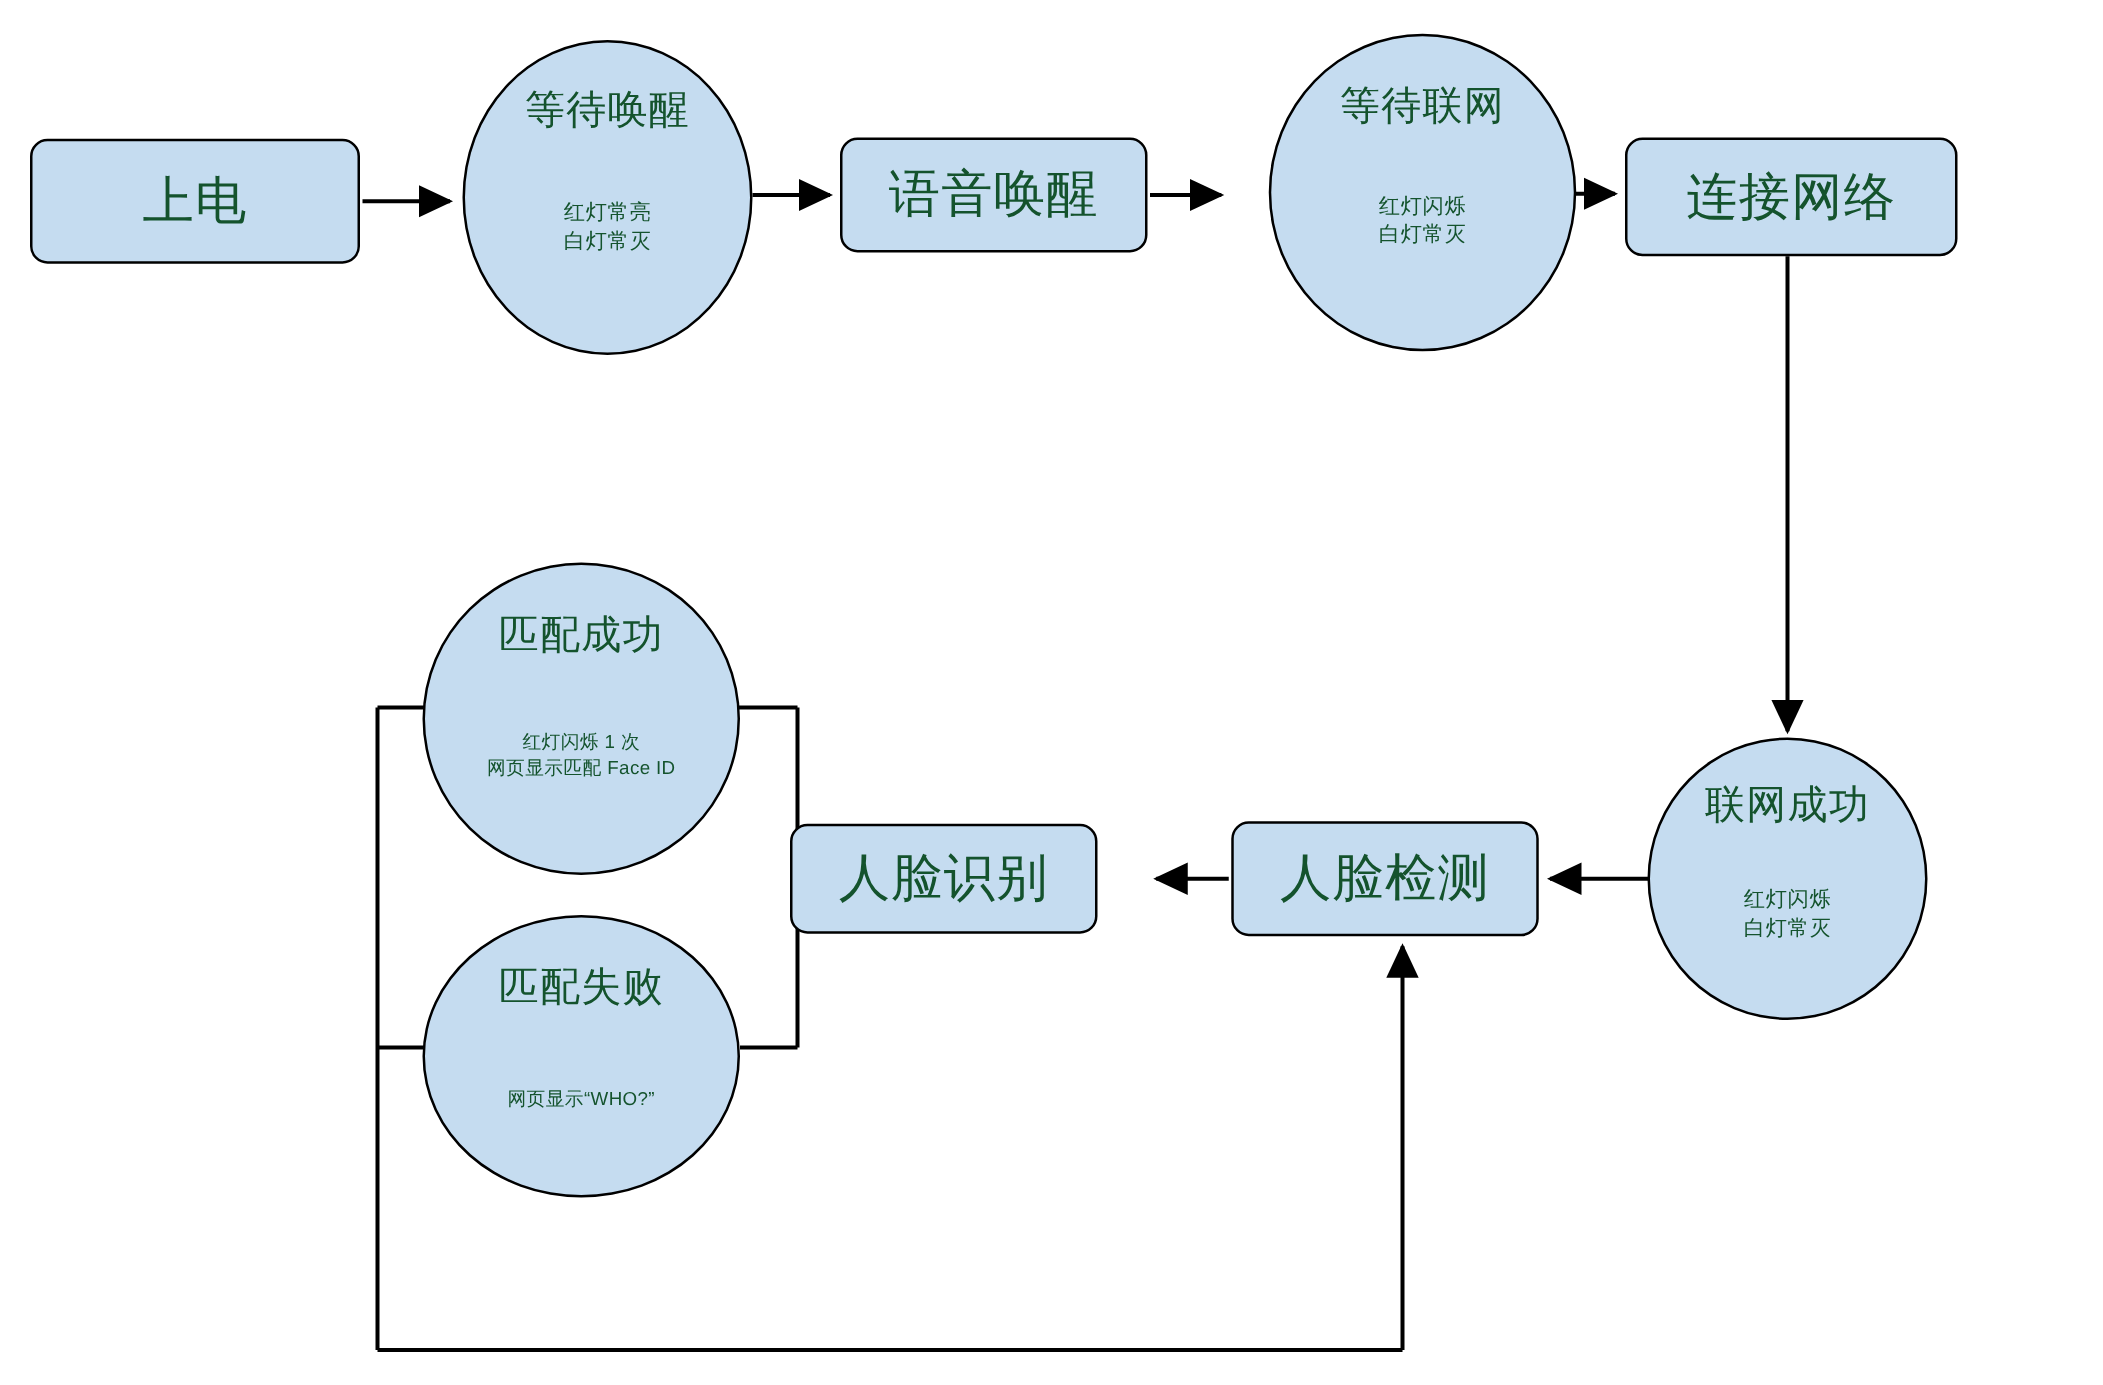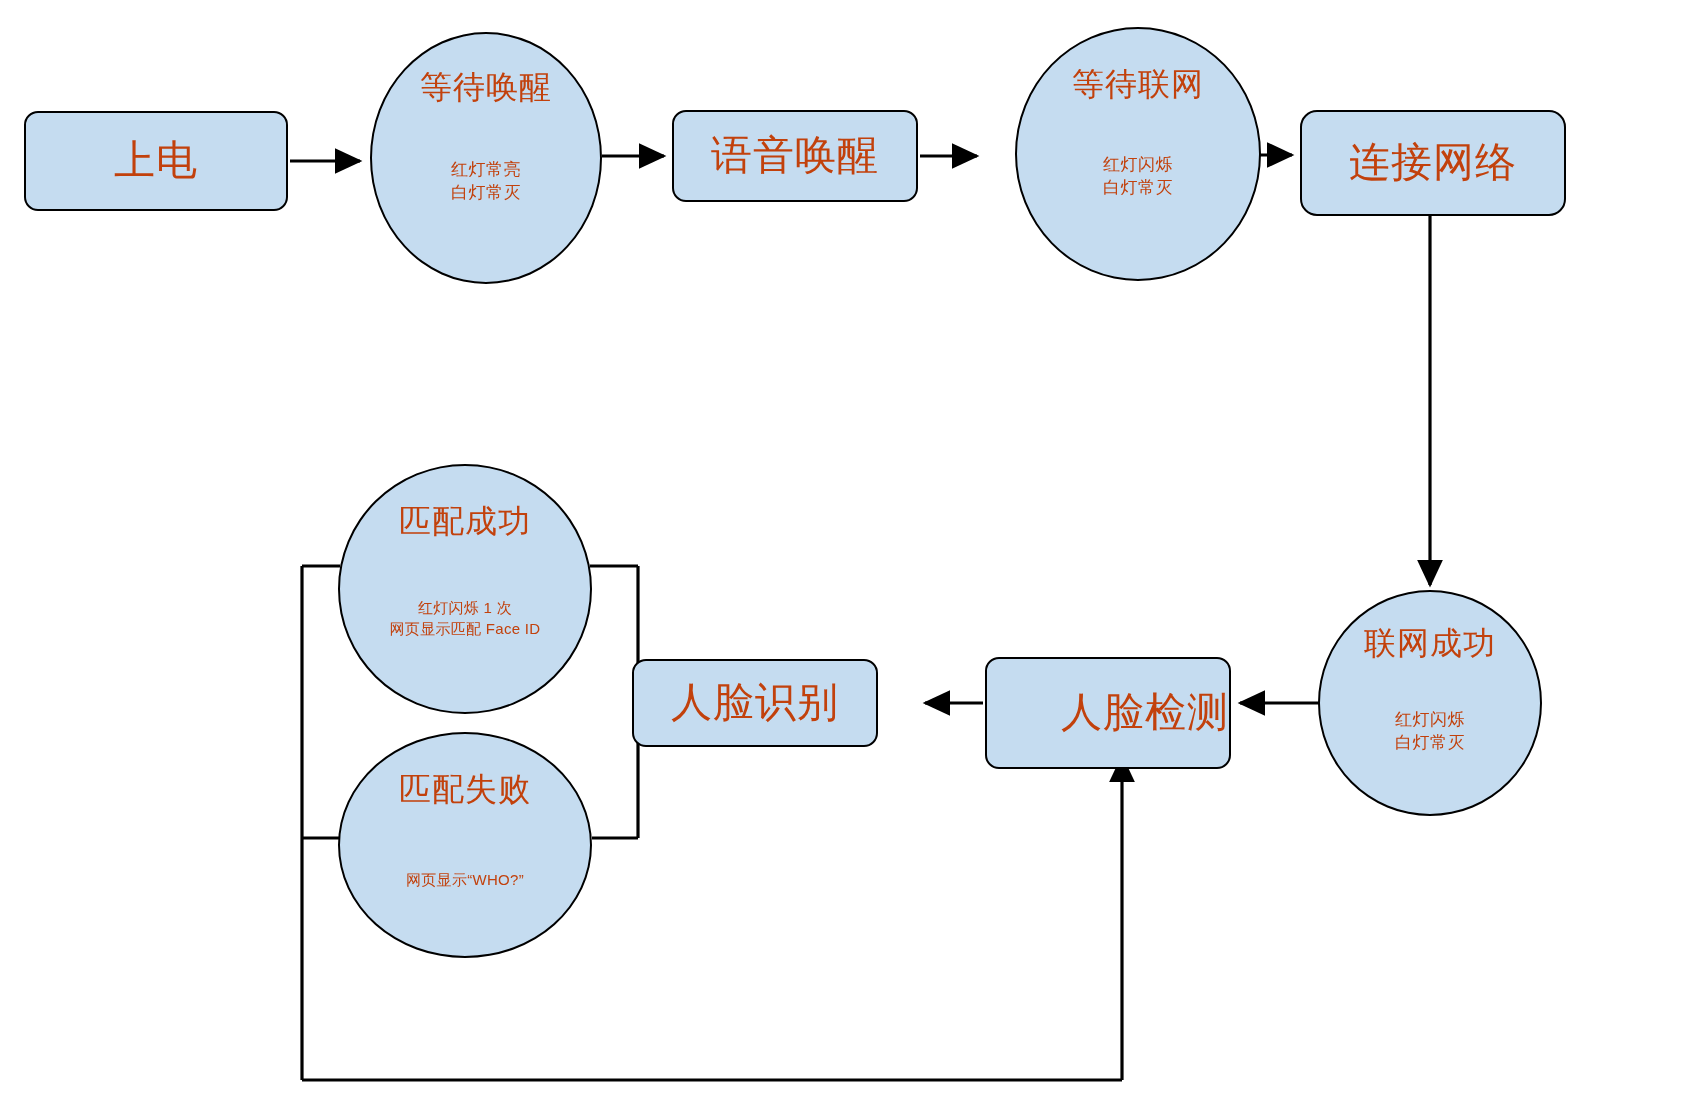--- a/index.html
+++ b/index.html
@@ -1,20 +1,20 @@
 <!DOCTYPE html>
 <html><head>
 <meta charset="utf-8">
 <style>
   html,body{margin:0;padding:0;background:#ffffff;}
   body{font-family:"Liberation Sans","DejaVu Sans",sans-serif;}
   #stage{position:relative;width:1682px;height:1108px;background:#ffffff;overflow:hidden;}
   #edges{position:absolute;left:0;top:0;width:1682px;height:1108px;}
   .node{position:absolute;box-sizing:border-box;background:#c5dcf0;border:2.5px solid #000000;
-        display:flex;flex-direction:column;align-items:center;justify-content:center;color:#c2410c;}
+        display:flex;flex-direction:column;align-items:center;justify-content:center;color:#14532d;}
   .box{border-radius:14px;}
   .circle{border-radius:50%;}
   .n-title{font-size:41px;line-height:1.1;letter-spacing:1px;white-space:nowrap;}
   .c-title{font-size:32px;line-height:1.1;letter-spacing:1px;white-space:nowrap;}
   .c-sub{font-size:17px;line-height:1.35;text-align:left;white-space:pre-line;letter-spacing:.5px;}
   .c-sub-sm{font-size:15px;line-height:1.4;text-align:center;white-space:pre-line;letter-spacing:.3px;}
   .circle .stack{display:flex;flex-direction:column;align-items:center;justify-content:flex-start;
         height:100%;width:100%;box-sizing:border-box;}
 </style>
 </head>
@@ -74,41 +74,41 @@
   </div>
 
   <div class="node circle" style="left:1015px;top:27px;width:246px;height:254px;">
     <div class="stack" style="padding-top:38px;">
       <div class="c-title">等待联网</div>
       <div class="c-sub" style="margin-top:52px;">红灯闪烁
 白灯常灭</div>
     </div>
   </div>
 
-  <div class="node box" style="left:1300px;top:110px;width:266px;height:106px;border-radius:17px;">
+  <div class="node box" style="left:1300px;top:110px;width:266px;height:95px;">
     <div class="n-title">连接网络</div>
   </div>
 
   <div class="node circle" style="left:1318px;top:590px;width:224px;height:226px;">
     <div class="stack" style="padding-top:34px;">
       <div class="c-title">联网成功</div>
       <div class="c-sub" style="margin-top:48px;">红灯闪烁
 白灯常灭</div>
     </div>
   </div>
 
-  <div class="node box" style="left:985px;top:657px;width:246px;height:112px;align-items:flex-end;">
+  <div class="node box" style="left:985px;top:657px;width:246px;height:92px;">
     <div class="n-title">人脸检测</div>
   </div>
 
   <div class="node box" style="left:632px;top:659px;width:246px;height:88px;">
     <div class="n-title">人脸识别</div>
   </div>
 
-  <div class="node circle" style="left:338px;top:464px;width:254px;height:250px;justify-content:center;">
+  <div class="node circle" style="left:338px;top:450px;width:254px;height:250px;justify-content:center;">
     <div class="stack" style="padding-top:38px;">
       <div class="c-title">匹配成功</div>
       <div class="c-sub-sm" style="margin-top:58px;">红灯闪烁 1 次
 网页显示匹配 Face ID</div>
     </div>
   </div>
 
   <div class="node circle" style="left:338px;top:732px;width:254px;height:226px;">
     <div class="stack" style="padding-top:38px;">
       <div class="c-title">匹配失败</div>

